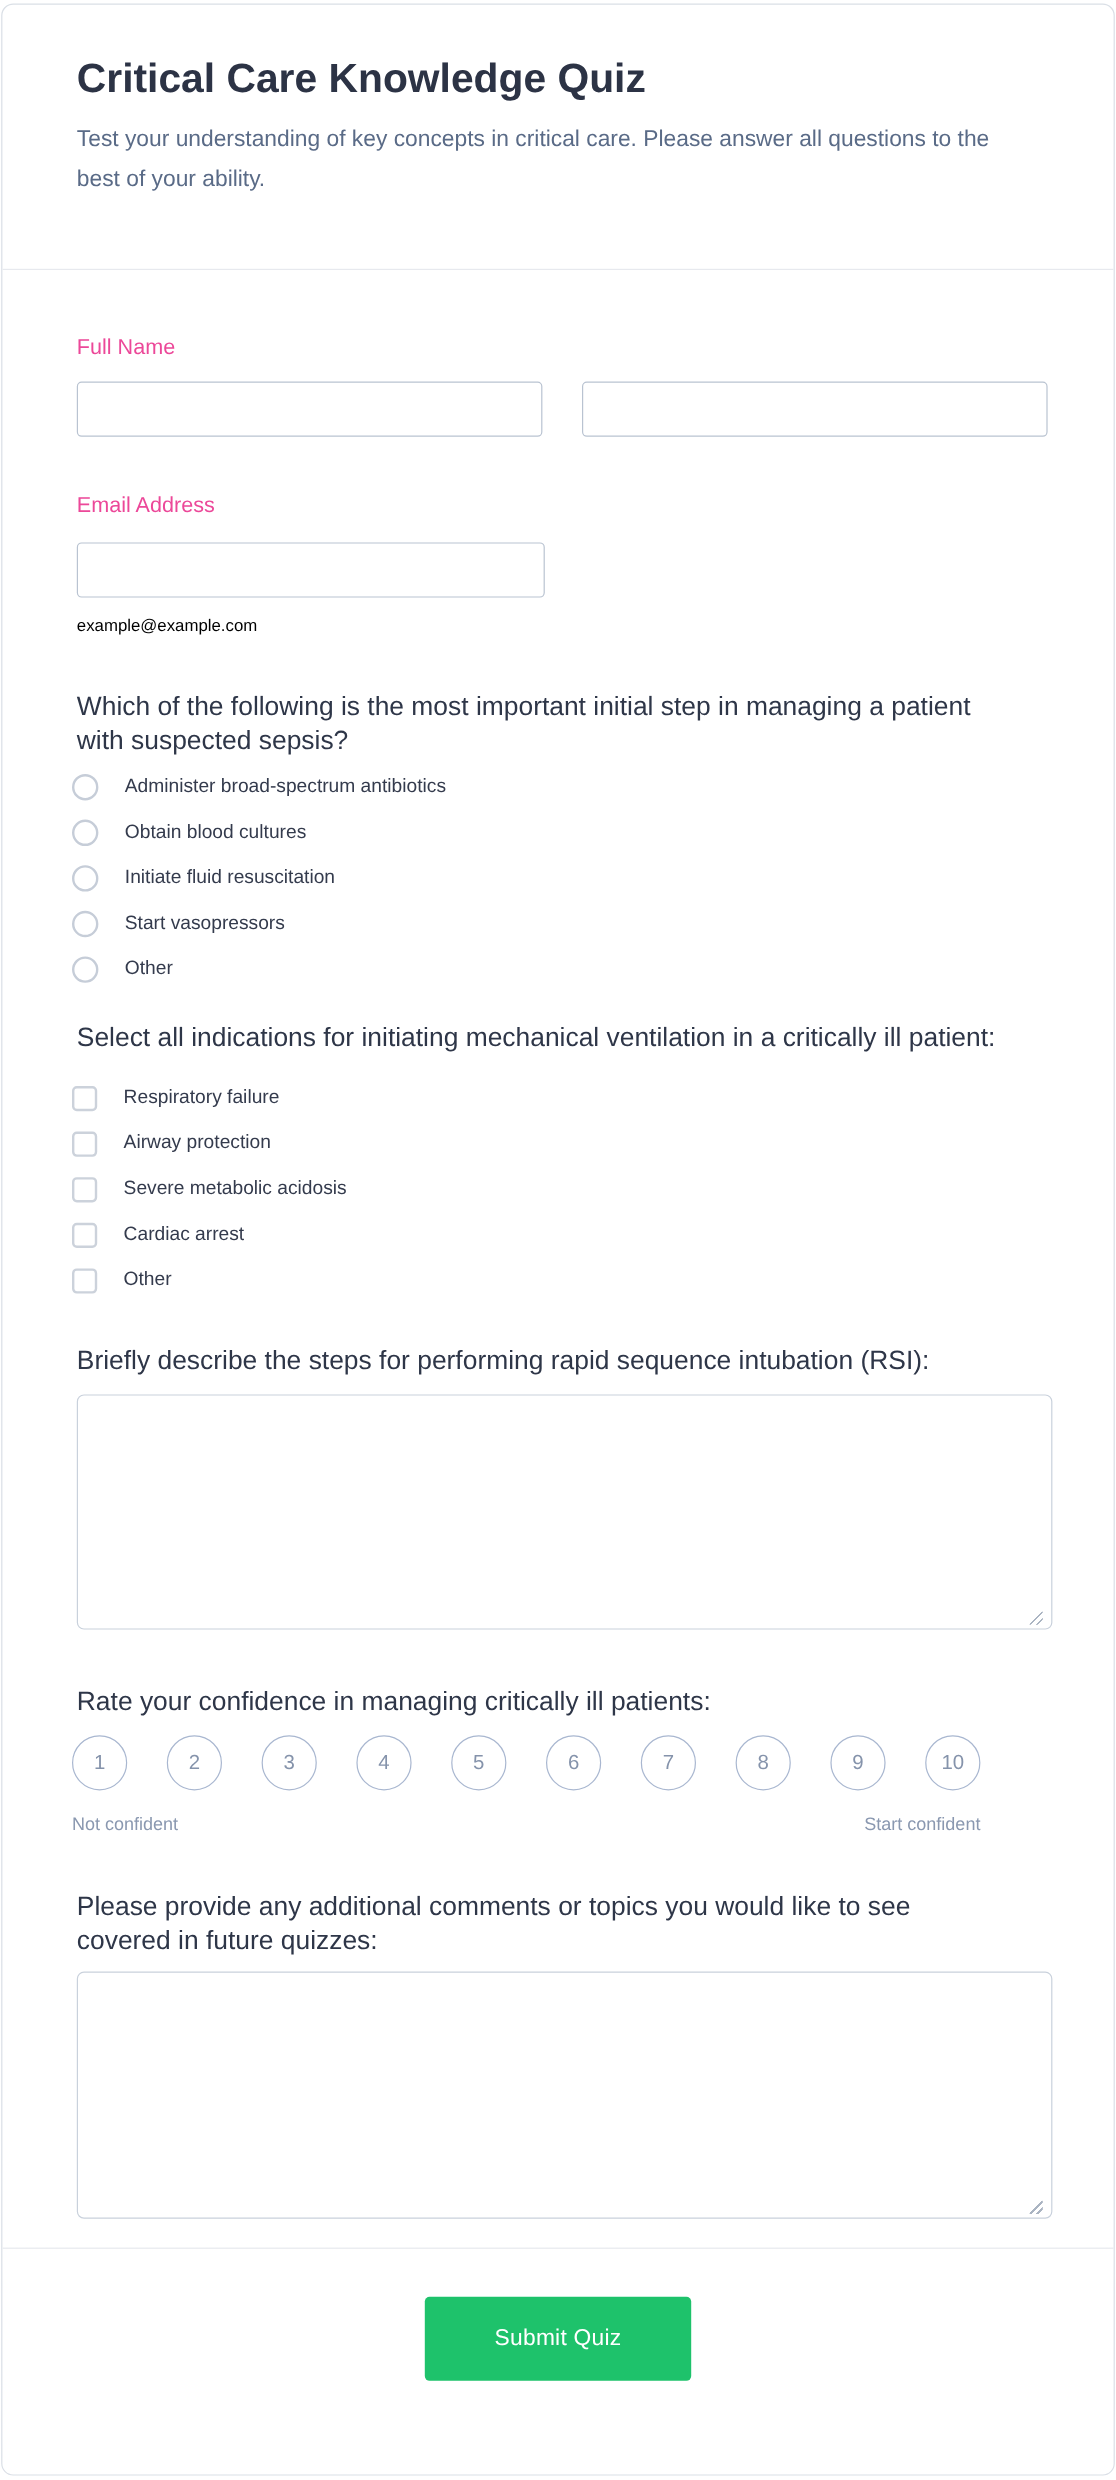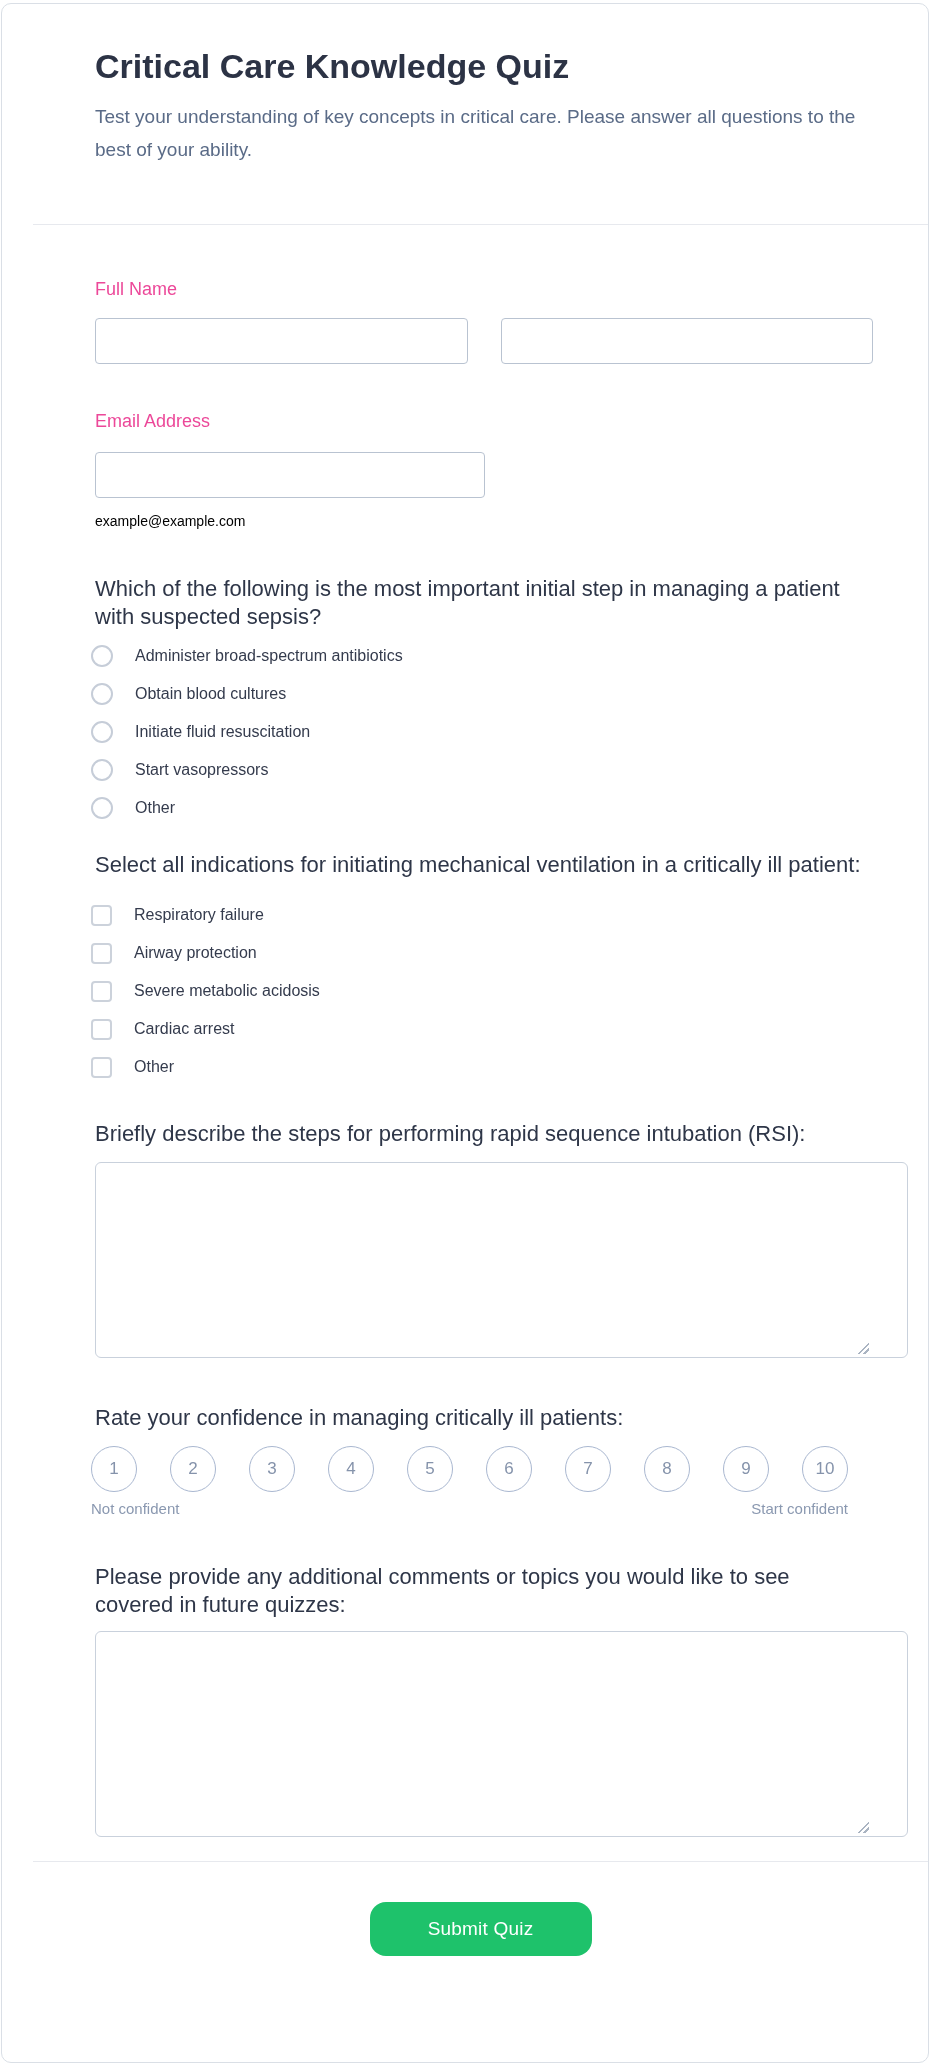--- a/index.html
+++ b/index.html
@@ -10,21 +10,20 @@
     color: #2c3345;
     position: relative;
   }
   .card {
     position: absolute; left: 1px; top: 3px; right: 1px;
     min-height: 2060px;
     background: #ffffff;
     border: 1px solid #dadfe6;
     border-radius: 10px;
     overflow: hidden;
-    padding-left: 31px;
   }
   
   .header {
     padding: 41px 62px 0 62px;
     height: 221px;
     border-bottom: 1px solid #e7e9ee;
   }
   .title {
     font-size: 34px; line-height: 42px; font-weight: 700;
     color: #2c3345; letter-spacing: 0;
@@ -105,31 +104,31 @@
   .q4 { margin-top: 46px; }
   .scale-row { margin-top: 14px; margin-left: -4px; display: flex; gap: 33px; width: 757px; }
   .scale-circle {
     width: 46px; height: 46px; border-radius: 50%;
     border: 1.5px solid #a9b7d0; background: #fff;
     display: flex; align-items: center; justify-content: center;
     cursor: pointer;
   }
   .scale-num { font-size: 17px; color: #8593ab; }
   .scale-labels {
-    margin-top: 8px; margin-left: -4px; width: 757px;
+    margin-top: 20px; margin-left: -4px; width: 757px;
     display: flex; justify-content: space-between;
   }
   .scale-end-label { font-size: 15px; line-height: 18px; color: #8a98b0; }
   .q5 { margin-top: 45px; }
   
   .footer { padding: 40px 0 46px 0; display: flex; justify-content: center; }
   .submit-btn {
-    width: 222px; height: 54px;
+    width: 222px; height: 70px;
     background: #1ec26b; color: #ffffff;
-    border: none; border-radius: 16px;
+    border: none; border-radius: 4px;
     font-family: "Liberation Sans", sans-serif;
     font-size: 19px; font-weight: 500; letter-spacing: .2px;
     cursor: pointer;
   }
 </style>
 </head>
 <body>
 
 <div class="card">
 

